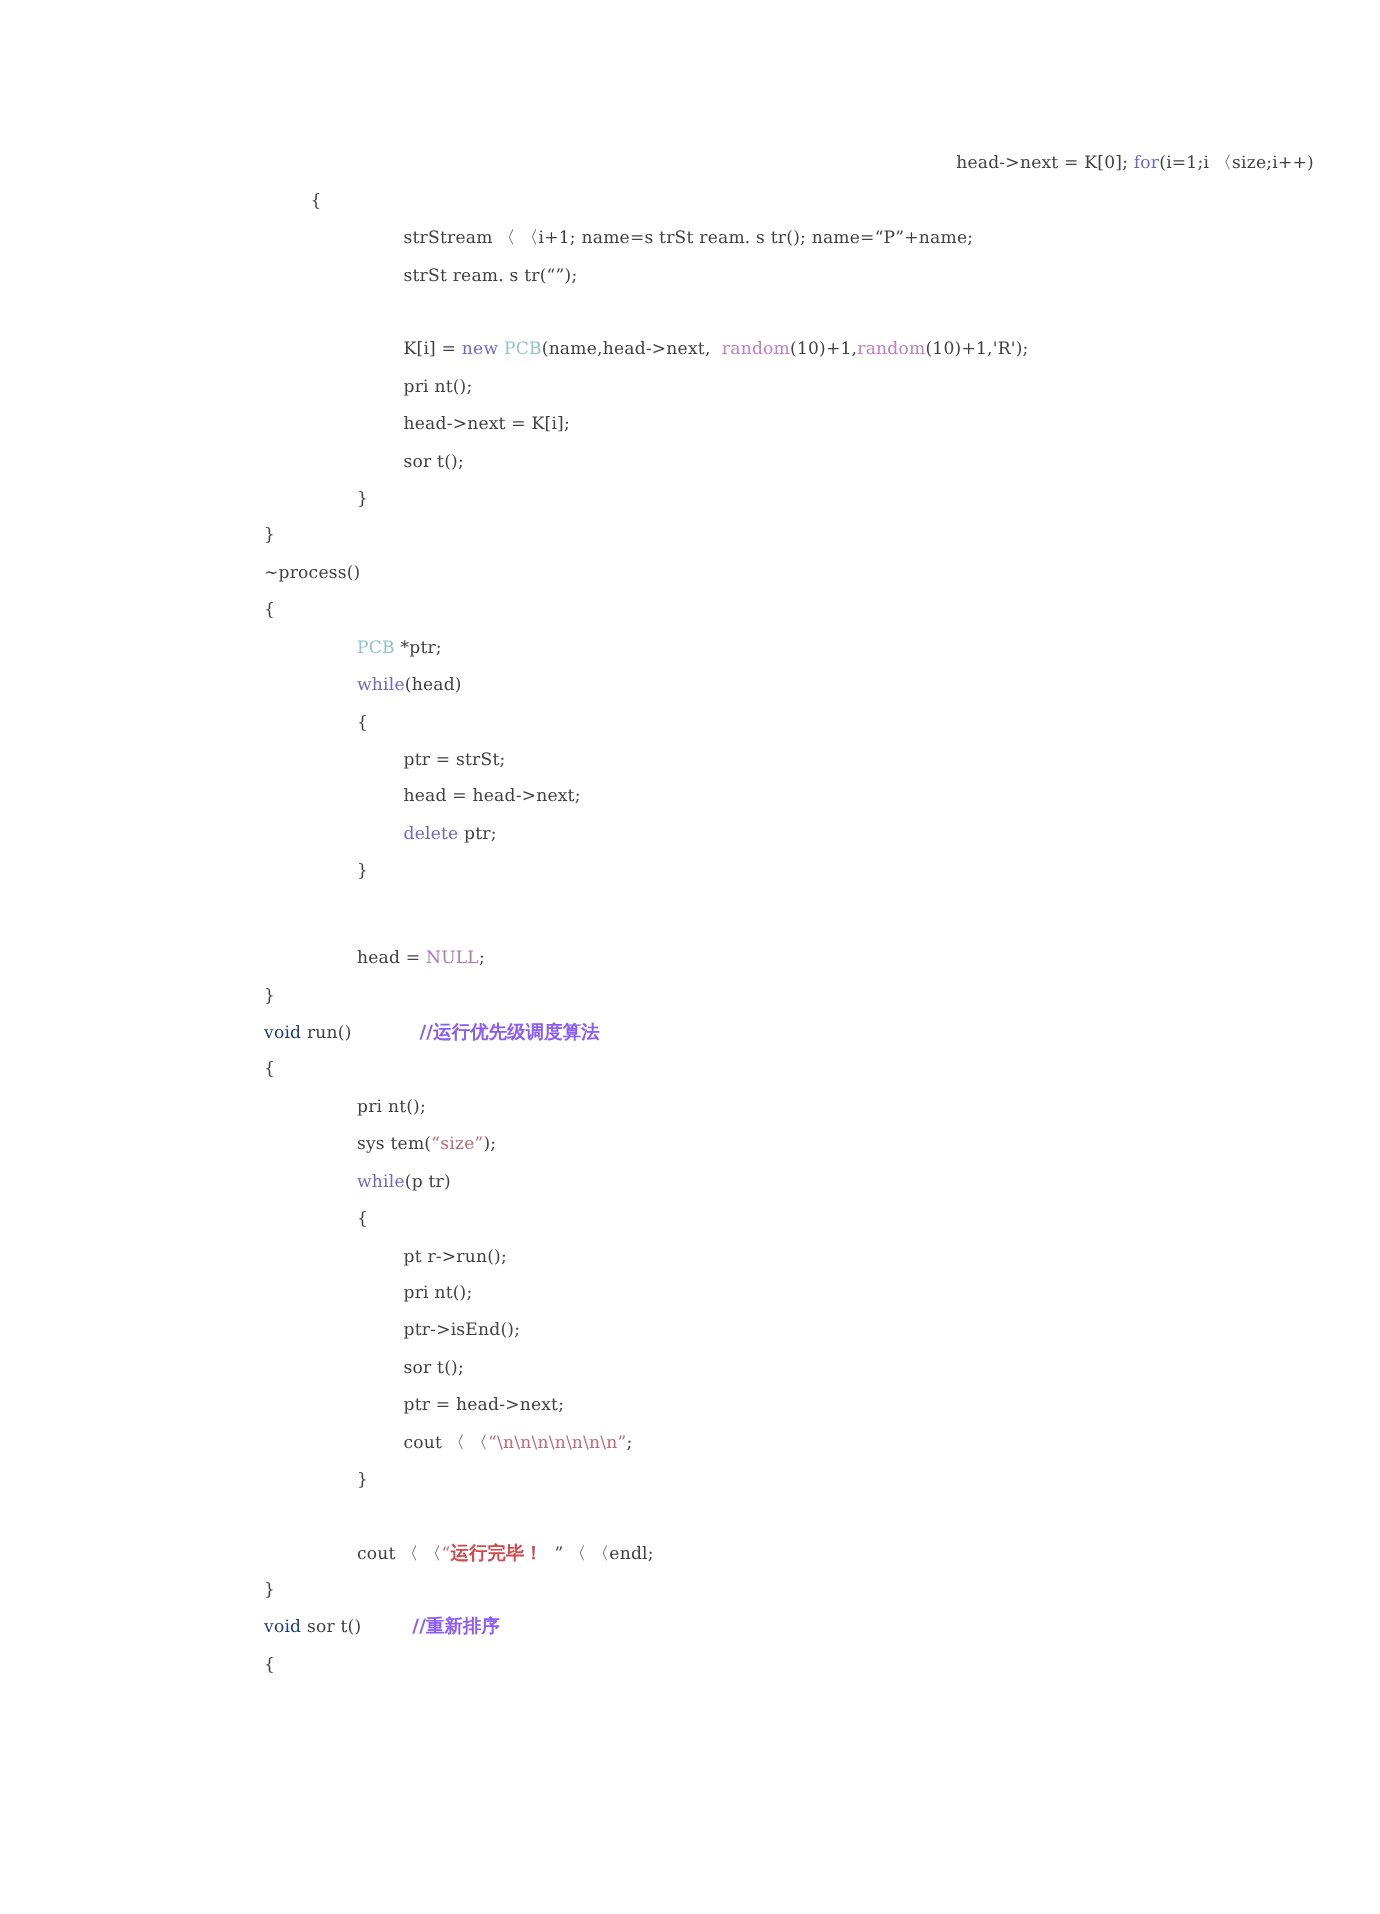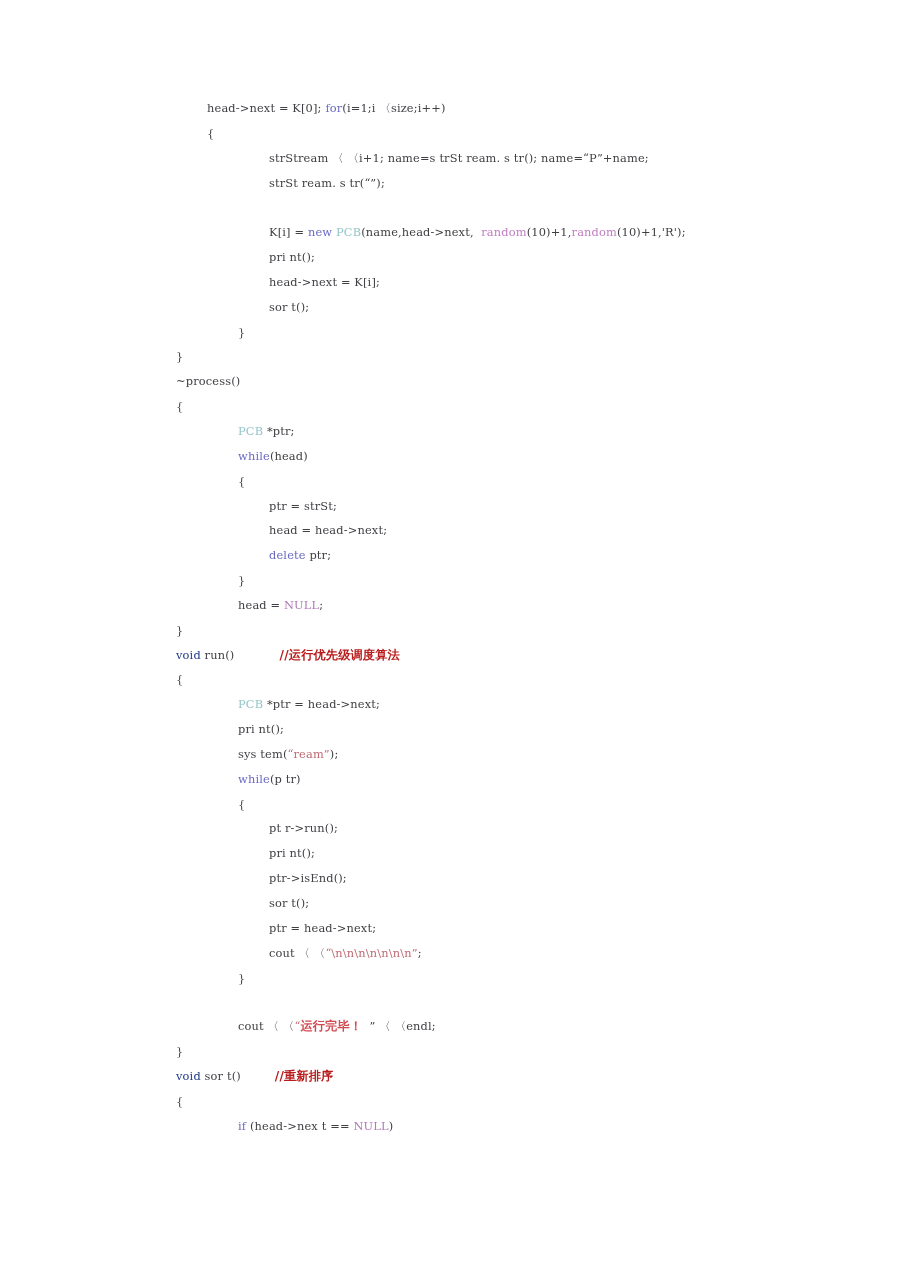--- a/index.html
+++ b/index.html
@@ -42,68 +42,66 @@
 
   
   .t-plain   { color: #3f3f44; }
   .t-kw      { color: #6a6ac4; }   
   .t-type    { color: #1e3a8a; text-align: center; }   
   .t-class   { color: #93c4c8; }   
   .t-fn      { color: #c07ec0; }   
   .t-const   { color: #b07ab8; }   
   .t-str     { color: #c06a74; }   
   .t-strcn   { color: #d04a50; }   
-  .t-cmt     { color: #b91c1c; }   
+  .t-cmt     { color: #8b5cf6; }   
 
   .cn {
     font-family: "DejaVu Sans", "Liberation Sans", sans-serif;
     font-weight: bold;
     font-size: 12.2px;
   }
 </style>
 </head>
 <body>
 
 <div id="page">
   <div id="code-listing">
-      <div class="code-line" style="padding-left: 31px;"><span class="tok t-plain">head-&gt;next = K[0]; </span><span class="tok t-kw">for</span><span class="tok t-plain">(i=1;i </span><span class="tok t-plain">〈</span><span class="tok t-plain">size;i++)</span></div>
+      <div class="code-line" style="padding-left: 31px; text-align: right;"><span class="tok t-plain">head-&gt;next = K[0]; </span><span class="tok t-kw">for</span><span class="tok t-plain">(i=1;i </span><span class="tok t-plain">〈</span><span class="tok t-plain">size;i++)</span></div>
       <div class="code-line" style="padding-left: 31px;"><span class="tok t-plain">{</span></div>
       <div class="code-line" style="padding-left: 93px;"><span class="tok t-plain">strStream </span><span class="tok t-plain">〈 〈</span><span class="tok t-plain">i+1; name=s trSt ream. s tr(); name=</span><span class="tok t-plain">“P”</span><span class="tok t-plain">+name;</span></div>
       <div class="code-line" style="padding-left: 93px;"><span class="tok t-plain">strSt ream. s tr(</span><span class="tok t-plain">“”</span><span class="tok t-plain">);</span></div>
       <div class="code-line" style="padding-left: 31px;">&nbsp;</div>
       <div class="code-line" style="padding-left: 93px;"><span class="tok t-plain">K[i] = </span><span class="tok t-kw">new</span><span class="tok t-plain"> </span><span class="tok t-class">PCB</span><span class="tok t-plain">(name,head-&gt;next,  </span><span class="tok t-fn">random</span><span class="tok t-plain">(10)+1,</span><span class="tok t-fn">random</span><span class="tok t-plain">(10)+1,'R');</span></div>
       <div class="code-line" style="padding-left: 93px;"><span class="tok t-plain">pri nt();</span></div>
       <div class="code-line" style="padding-left: 93px;"><span class="tok t-plain">head-&gt;next = K[i];</span></div>
       <div class="code-line" style="padding-left: 93px;"><span class="tok t-plain">sor t();</span></div>
       <div class="code-line" style="padding-left: 62px;"><span class="tok t-plain">}</span></div>
       <div class="code-line" style="padding-left: 0px;"><span class="tok t-plain">}</span></div>
       <div class="code-line" style="padding-left: 0px;"><span class="tok t-plain">~process()</span></div>
       <div class="code-line" style="padding-left: 0px;"><span class="tok t-plain">{</span></div>
       <div class="code-line" style="padding-left: 62px;"><span class="tok t-class">PCB</span><span class="tok t-plain"> *ptr;</span></div>
       <div class="code-line" style="padding-left: 62px;"><span class="tok t-kw">while</span><span class="tok t-plain">(head)</span></div>
       <div class="code-line" style="padding-left: 62px;"><span class="tok t-plain">{</span></div>
       <div class="code-line" style="padding-left: 93px;"><span class="tok t-plain">ptr = strSt;</span></div>
       <div class="code-line" style="padding-left: 93px;"><span class="tok t-plain">head = head-&gt;next;</span></div>
       <div class="code-line" style="padding-left: 93px;"><span class="tok t-kw">delete</span><span class="tok t-plain"> ptr;</span></div>
       <div class="code-line" style="padding-left: 62px;"><span class="tok t-plain">}</span></div>
-      <div class="code-line" style="padding-left: 62px;"><span class="tok t-plain">head = </span><span class="tok t-const">NULL</span><span class="tok t-plain">;</span></div>
+      <div class="code-line" style="padding-left: 62px; margin-top: 33px;"><span class="tok t-plain">head = </span><span class="tok t-const">NULL</span><span class="tok t-plain">;</span></div>
       <div class="code-line" style="padding-left: 0px;"><span class="tok t-plain">}</span></div>
       <div class="code-line" style="padding-left: 0px;"><span class="tok t-type">void</span><span class="tok t-plain"> run()            </span><span class="tok t-cmt cn">//运行优先级调度算法</span></div>
       <div class="code-line" style="padding-left: 0px;"><span class="tok t-plain">{</span></div>
-      <div class="code-line" style="padding-left: 62px;"><span class="tok t-class">PCB</span><span class="tok t-plain"> *ptr = head-&gt;next;</span></div>
       <div class="code-line" style="padding-left: 62px;"><span class="tok t-plain">pri nt();</span></div>
-      <div class="code-line" style="padding-left: 62px;"><span class="tok t-plain">sys tem(</span><span class="tok t-str">“ream”</span><span class="tok t-plain">);</span></div>
+      <div class="code-line" style="padding-left: 62px;"><span class="tok t-plain">sys tem(</span><span class="tok t-str">“size”</span><span class="tok t-plain">);</span></div>
       <div class="code-line" style="padding-left: 62px;"><span class="tok t-kw">while</span><span class="tok t-plain">(p tr)</span></div>
       <div class="code-line" style="padding-left: 62px;"><span class="tok t-plain">{</span></div>
       <div class="code-line" style="padding-left: 93px;"><span class="tok t-plain">pt r-&gt;run();</span></div>
       <div class="code-line" style="padding-left: 93px;"><span class="tok t-plain">pri nt();</span></div>
       <div class="code-line" style="padding-left: 93px;"><span class="tok t-plain">ptr-&gt;isEnd();</span></div>
       <div class="code-line" style="padding-left: 93px;"><span class="tok t-plain">sor t();</span></div>
       <div class="code-line" style="padding-left: 93px;"><span class="tok t-plain">ptr = head-&gt;next;</span></div>
       <div class="code-line" style="padding-left: 93px;"><span class="tok t-plain">cout </span><span class="tok t-plain">〈 〈</span><span class="tok t-str">“\n\n\n\n\n\n\n”</span><span class="tok t-plain">;</span></div>
       <div class="code-line" style="padding-left: 62px;"><span class="tok t-plain">}</span></div>
       <div class="code-line" style="padding-left: 62px; margin-top: 24px;"><span class="tok t-plain">cout </span><span class="tok t-plain">〈 〈</span><span class="tok t-str">“</span><span class="tok t-strcn cn">运行完毕！</span><span class="tok t-plain">  ” </span><span class="tok t-plain">〈 〈</span><span class="tok t-plain">endl;</span></div>
       <div class="code-line" style="padding-left: 0px;"><span class="tok t-plain">}</span></div>
       <div class="code-line" style="padding-left: 0px;"><span class="tok t-type">void</span><span class="tok t-plain"> sor t()         </span><span class="tok t-cmt cn">//重新排序</span></div>
       <div class="code-line" style="padding-left: 0px;"><span class="tok t-plain">{</span></div>
-      <div class="code-line" style="padding-left: 62px;"><span class="tok t-kw">if</span><span class="tok t-plain"> (head-&gt;nex t == </span><span class="tok t-const">NULL</span><span class="tok t-plain">)</span></div>
     </div>
 </div>
 
 </body></html>

